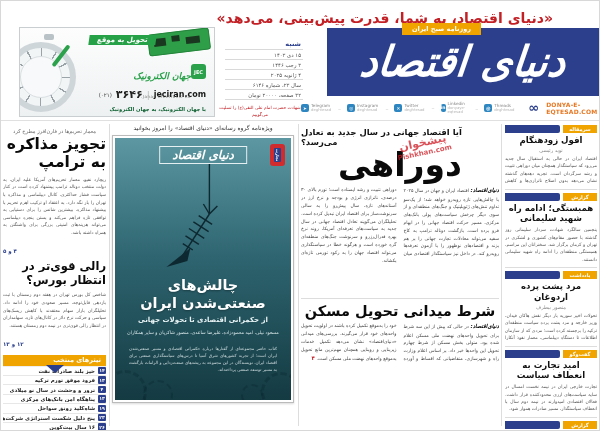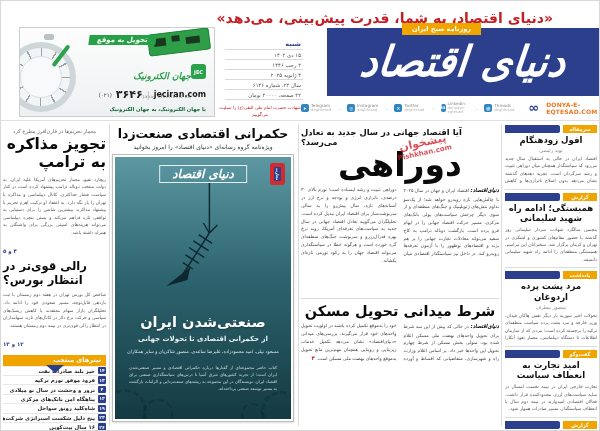--- a/index.html
+++ b/index.html
@@ -121,21 +121,21 @@
   .g2 { width:30px; height:30px; left:28px; bottom:-10px; border-width:2px; }
   .g3 { width:40px; height:40px; right:-10px; bottom:-12px; }
   .g4 { width:22px; height:22px; right:28px; bottom:-6px; border-width:2px; }
 
   
   .leftcol { position:absolute; top:0; left:2px; width:103px; }
   .l-kicker { font-size:5.2px; color:#666; text-align:center; margin-top:6px; }
   .l-head1 { font-size:15.5px; font-weight:900; color:#0a0a0a; line-height:1.15; margin-top:2px; }
   .l-body { font-size:4.5px; color:#555; text-align:justify; line-height:1.7; margin-top:4px; max-height:78px; overflow:hidden; }
   .l-ref { text-align:left; margin:1px 0 2px; }
-  .l-head2 { font-size:11.5px; font-weight:900; color:#0a0a0a; text-align:left; line-height:1.2; margin-top:3px; }
+  .l-head2 { font-size:11.5px; font-weight:900; color:#0a0a0a; text-align:right; line-height:1.2; margin-top:3px; }
   .l-body2 { max-height:48px; }
   .sel-bar { position:relative; background:#efa400; height:11px; margin-top:5px; display:flex; align-items:center; }
   .sel-title { color:#fff; font-size:6.5px; font-weight:bold; padding-right:5px; }
   .sel-chev { position:absolute; left:50%; top:10px; transform:translateX(-50%); width:0; height:0; z-index:2;
               border-left:9px solid transparent; border-right:9px solid transparent; border-top:8px solid #2b3f8c; }
   .sel-list { border-top:1px solid #eee; }
   .sel-row { display:flex; align-items:center; gap:3px; height:9.4px; border-bottom:1px solid #e7e7e7; }
   .sel-num { width:8px; height:7.5px; background:#2b3f8c; color:#fff; font-size:4.6px; font-weight:bold;
              display:flex; align-items:center; justify-content:center; border-radius:1px; flex:0 0 auto; }
   .sel-txt { font-size:5.4px; font-weight:bold; color:#222; white-space:nowrap; overflow:hidden; }
@@ -307,21 +307,20 @@
       <div class="rule"></div>
       <h2 class="headline2">شرط میدانی تحویل مسکن</h2>
       <div class="body2">
         <span class="inline-logo">دنیای‌اقتصاد:</span>
         <span>در حالی که پیش از این سه شرط برای تحویل واحدهای نهضت ملی مسکن اعلام شده بود، متولی بخش مسکن از شرط چهارم تحویل این واحدها خبر داد. بر اساس اعلام وزارت راه و شهرسازی، متقاضیانی که اقساط و آورده خود را به‌موقع تکمیل کرده باشند در اولویت تحویل واحدهای خود قرار می‌گیرند. بررسی‌های میدانی «دنیای‌اقتصاد» نشان می‌دهد تکمیل خدمات زیربنایی و روبنایی همچنان مهم‌ترین مانع تحویل به‌موقع واحدهای نهضت ملی مسکن است.</span>
         <span class="pref-red">۴</span>
       </div>
     </section>
 
     <section class="center">
-      <div class="c-head">حکمرانی اقتصادی صنعت‌زدا</div>
       <div class="c-sub">ویژه‌نامه گروه رسانه‌ای «دنیای اقتصاد» را امروز بخوانید</div>
 
       <div class="cover-frame">
         <div class="cover">
           <div class="cover-mast">دنیای اقتصاد</div>
           <div class="cover-logo">
             <span>تجارت</span>
           </div>
 
           <svg class="fish" width="70" height="112" viewBox="0 0 70 112">
@@ -333,21 +332,21 @@
               <line x1="36.3" y1="51.7" x2="49.7" y2="60.3"></line>
               <line x1="31" y1="57.8" x2="46.2" y2="67.6"></line>
               <line x1="26.6" y1="64.5" x2="41.8" y2="74.3"></line>
               <line x1="23.1" y1="71.8" x2="36.5" y2="80.4"></line>
               <line x1="20.4" y1="79.6" x2="30.4" y2="86"></line>
             </g>
             <polygon points="28,84 4,103 25,97" fill="#0d2830"></polygon>
           </svg>
 
           <div class="cover-title">
-            <br>
+            <span>چالش‌های</span><br>
             <span>صنعتی‌شدن ایران</span>
           </div>
           <div class="cover-sub">از حکمرانی اقتصادی تا تحولات جهانی</div>
           <div class="cover-authors">مسعود نیلی، امید محمودزاده، علیرضا ساعدی، منصور شاکریان و سایر همکاران</div>
           <div class="cover-blurb">کتاب حاضر مجموعه‌ای از گفتارها درباره حکمرانی اقتصادی و مسیر صنعتی‌شدن ایران است؛ از تجربه کشورهای شرق آسیا تا درس‌های سیاستگذاری صنعتی برای اقتصاد ایران. نویسندگان در این مجموعه به ریشه‌های صنعت‌زدایی و الزامات بازگشت به مسیر توسعه صنعتی پرداخته‌اند.</div>
 
           <div class="gear g1"></div>
           <div class="gear g2"></div>
           <div class="gear g3"></div>
           <div class="gear g4"></div>

